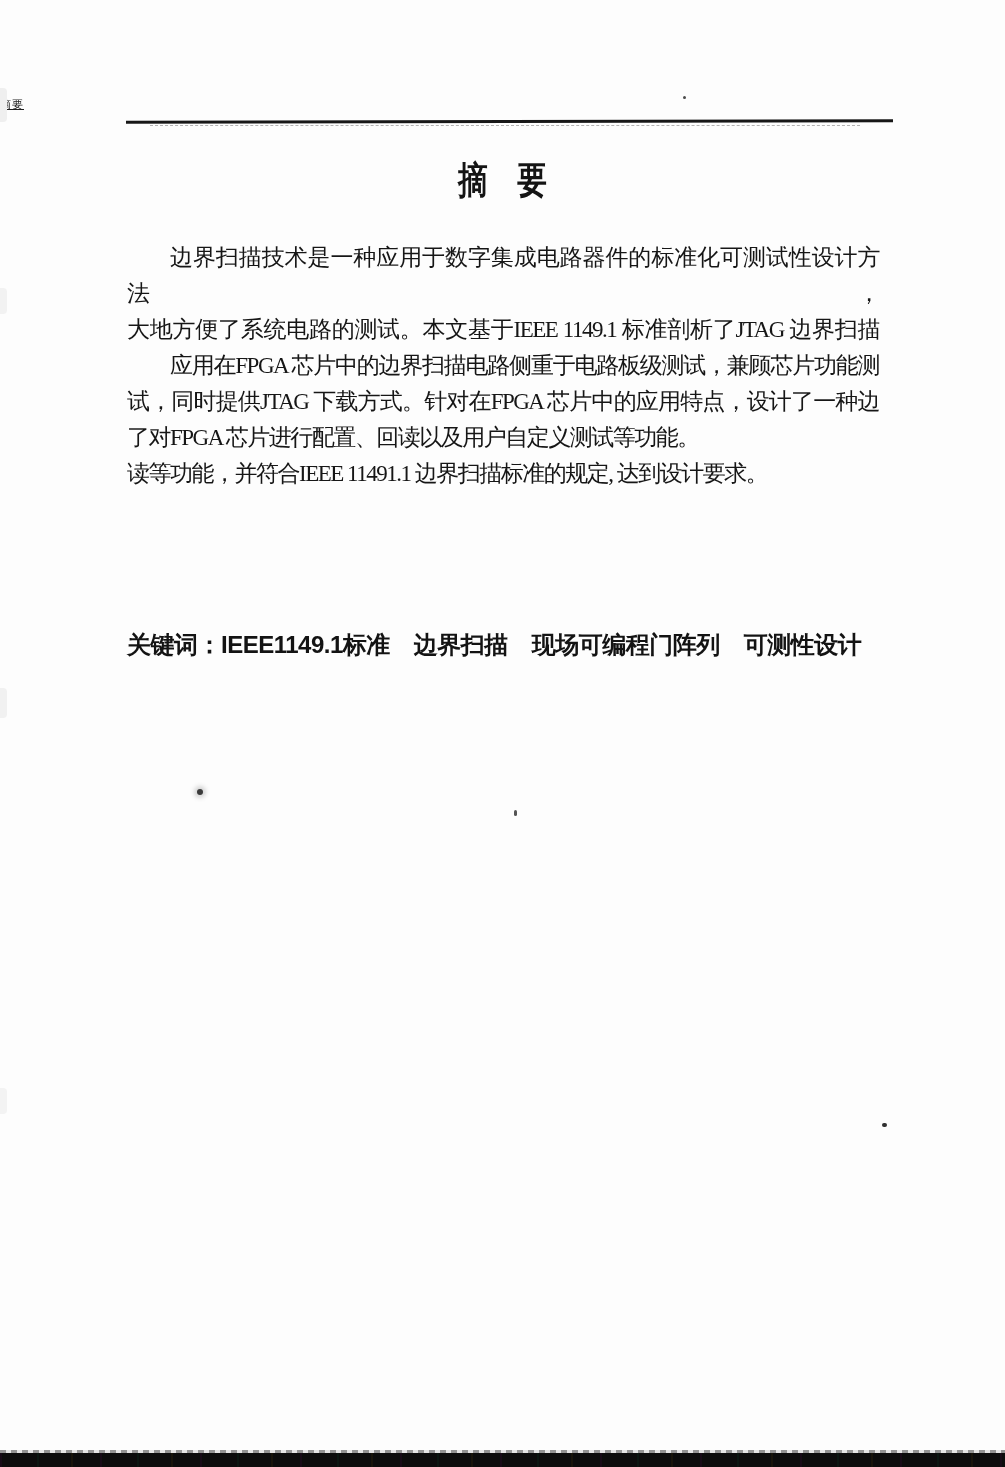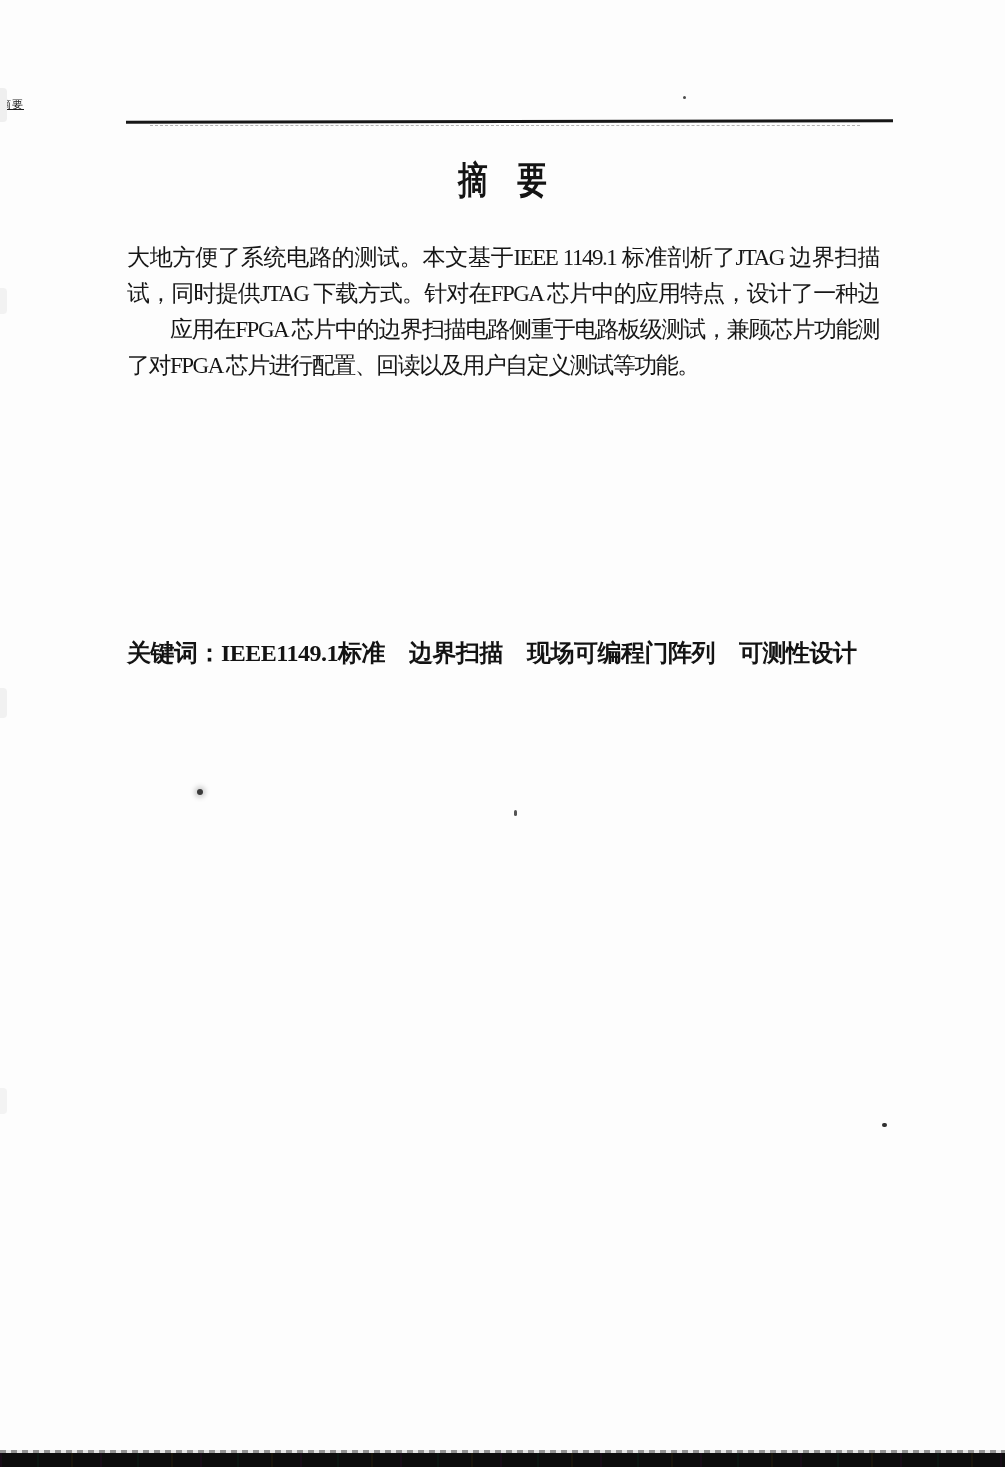--- a/index.html
+++ b/index.html
@@ -89,28 +89,27 @@
   .abstract .bline.indent {
     text-indent: 43px;
   }
 
   
   .keywords {
     position: absolute;
     top: 629px;
     left: 127px;
     width: 780px;
-    font-family: Liberation Serif, serif;
+    font-family: Liberation Sans, sans-serif;
     font-size: 24px;
     line-height: 32px;
     font-weight: bold;
     color: #131313;
     letter-spacing: -0.5px;
     white-space: nowrap;
-    margin-top: 8px;
   }
   .keywords .kw-term {
     margin-right: 24px;
   }
 
   
   .speck {
     position: absolute;
     background: #2b2b2b;
     border-radius: 50%;
@@ -164,24 +163,26 @@
 <div class="page">
 
   <div class="running-header">摘要</div>
 
   <div class="header-rule"></div>
   <div class="header-rule-shadow"></div>
 
   <h1 class="page-title">摘　要</h1>
 
   <div class="abstract">
+      <div class="bline indent just">边界扫描技术是一种应用于数字集成电路器件的标准化可测试性设计方法，</div>
       <div class="bline just">大地方便了系统电路的测试。本文基于IEEE 1149.1 标准剖析了JTAG 边界扫描</div>
+      <div class="bline indent just">应用在FPGA 芯片中的边界扫描电路侧重于电路板级测试，兼顾芯片功能测</div>
       <div class="bline just">试，同时提供JTAG 下载方式。针对在FPGA 芯片中的应用特点，设计了一种边</div>
-      <div class="bline indent just">应用在FPGA 芯片中的边界扫描电路侧重于电路板级测试，兼顾芯片功能测</div>
       <div class="bline">了对FPGA 芯片进行配置、回读以及用户自定义测试等功能。</div>
+      <div class="bline">读等功能，并符合IEEE 11491.1 边界扫描标准的规定, 达到设计要求。</div>
     </div>
 
   <div class="keywords">
     <span class="kw-label">关键词：</span><span class="kw-terms"><span class="kw-term">IEEE1149.1标准</span><span class="kw-term">边界扫描</span><span class="kw-term">现场可编程门阵列</span><span class="kw-term">可测性设计</span></span>
   </div>
 
   <div class="speck speck-1"></div>
   <div class="speck speck-2"></div>
   <div class="speck speck-3"></div>
   <div class="speck speck-4"></div>

